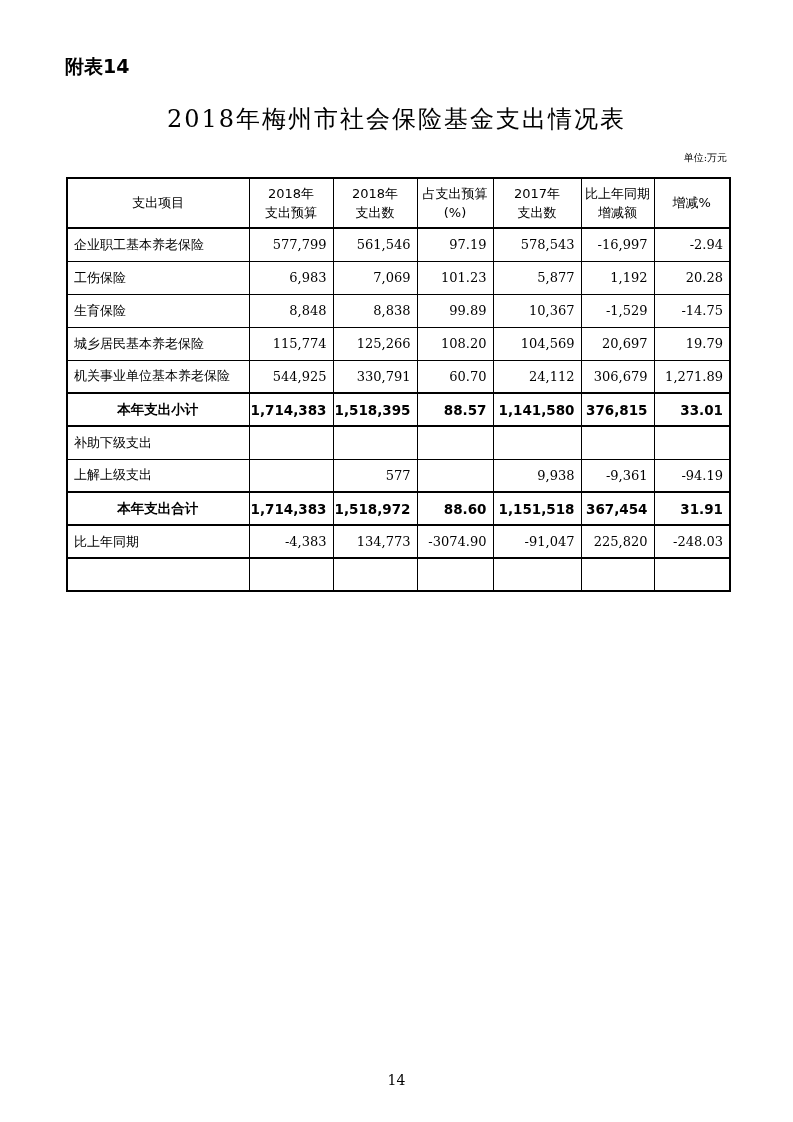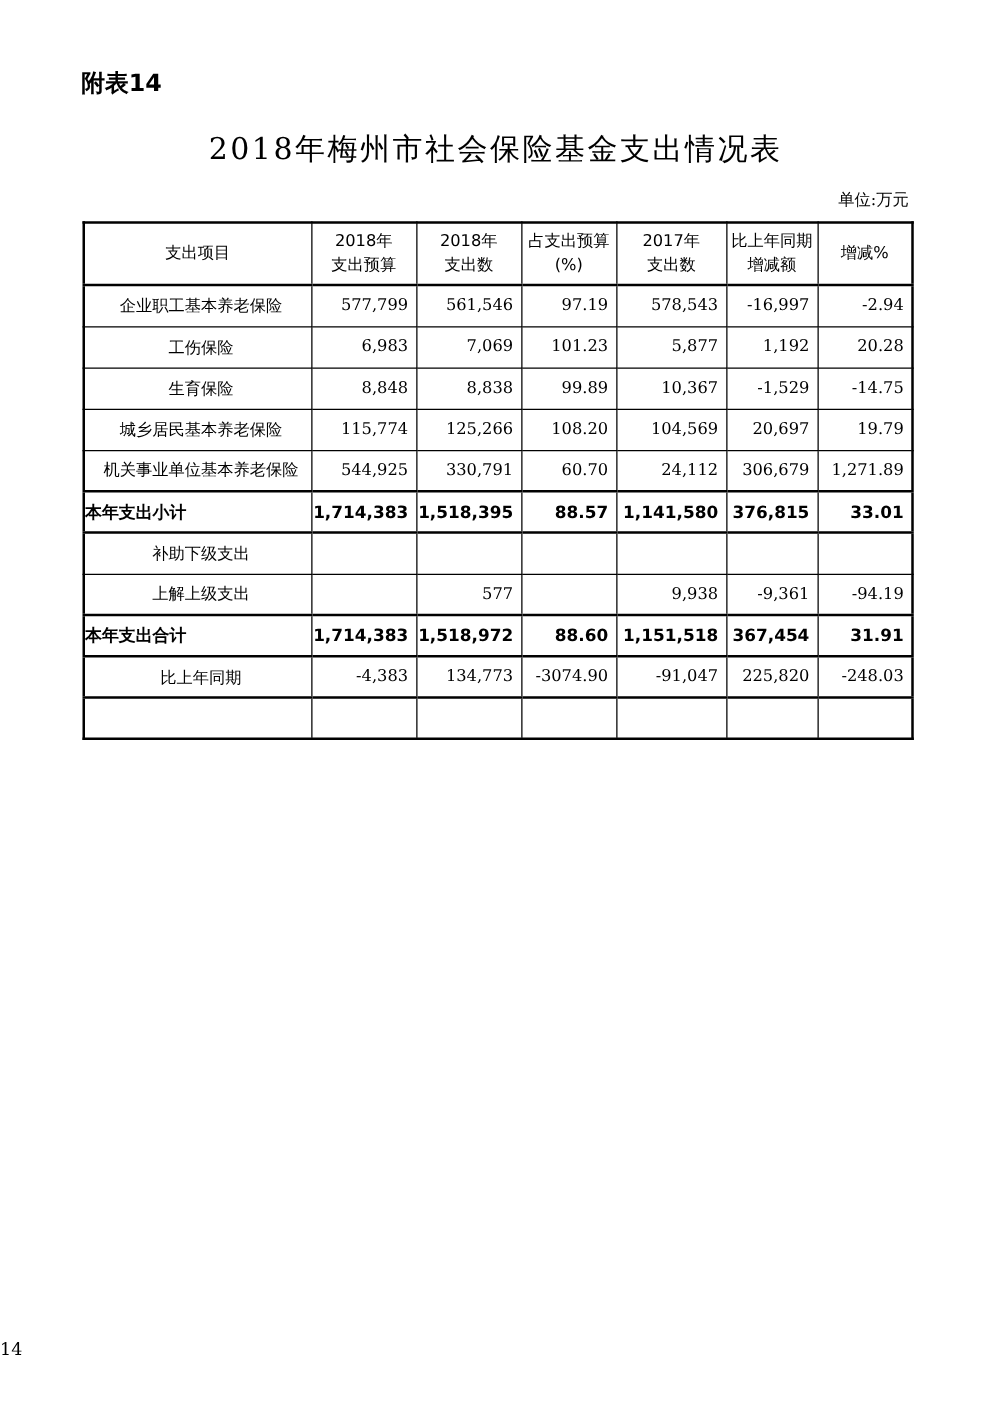--- a/index.html
+++ b/index.html
@@ -30,21 +30,21 @@
     text-align: center;
     font-family: "DejaVu Serif", "Liberation Serif", serif;
     font-weight: 400;
     font-size: 24px;
     letter-spacing: 2px;
   }
   .unit-label {
     position: absolute;
     right: 66px;
     top: 151px;
-    font-size: 13px;
+    font-size: 10px;
     font-family: "DejaVu Serif", serif;
     margin-left: 12px;
   }
   table.fund-table {
     position: absolute;
     left: 66px;
     top: 177px;
     width: 663px;
     border-collapse: collapse;
     table-layout: fixed;
@@ -65,50 +65,50 @@
     border-bottom: 2px solid #000;
     line-height: 1.5;
     padding: 0 2px;
   }
   .fund-table tbody td {
     height: 33px;
     font-size: 13px;
     vertical-align: middle;
   }
   .label-cell {
-    text-align: center;
+    text-align: left;
     padding-left: 6px;
     font-family: "DejaVu Serif", "Liberation Serif", serif;
   }
   .num-cell {
     text-align: right;
     padding-right: 6px;
     font-family: "DejaVu Serif", "Liberation Serif", serif;
   }
   tr.bold-row td {
     font-family: "DejaVu Sans", "Liberation Sans", sans-serif;
     font-weight: bold;
     border-top: 2px solid #000;
     border-bottom: 2px solid #000;
     font-size: 13.5px;
   }
   tr.bold-row .label-cell {
-    text-align: left;
+    text-align: center;
     padding-left: 0;
     margin-top: 29px;
   }
   tr.thick-top td {
     border-top: 2px solid #000;
   }
   .page-number {
     position: absolute;
     left: 0;
     right: 0;
     top: 1072px;
-    text-align: left;
+    text-align: center;
     font-size: 14px;
     font-family: "DejaVu Serif", serif;
   }
 </style>
 </head>
 <body>
 
 <div class="page">
 
   <div class="appendix">附表14</div>

